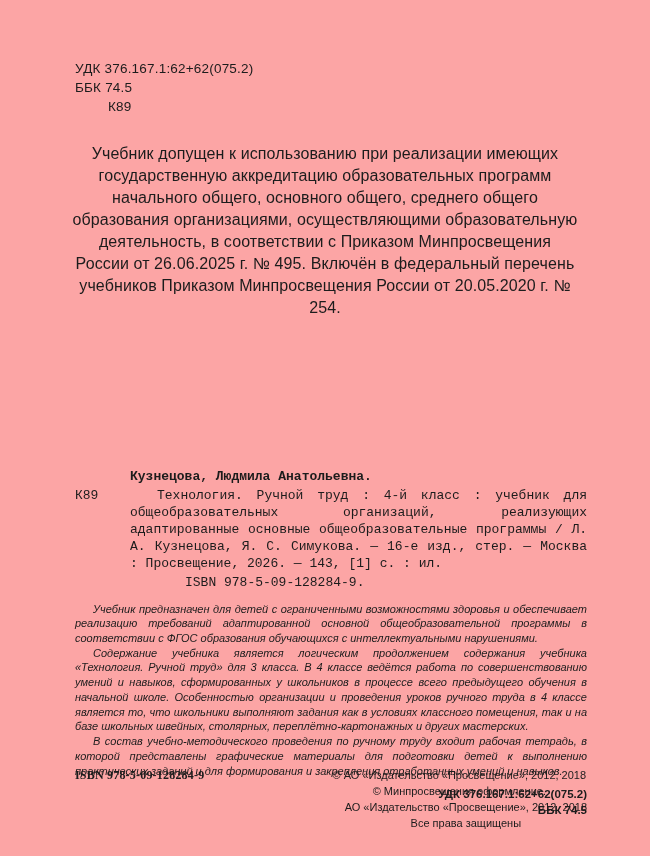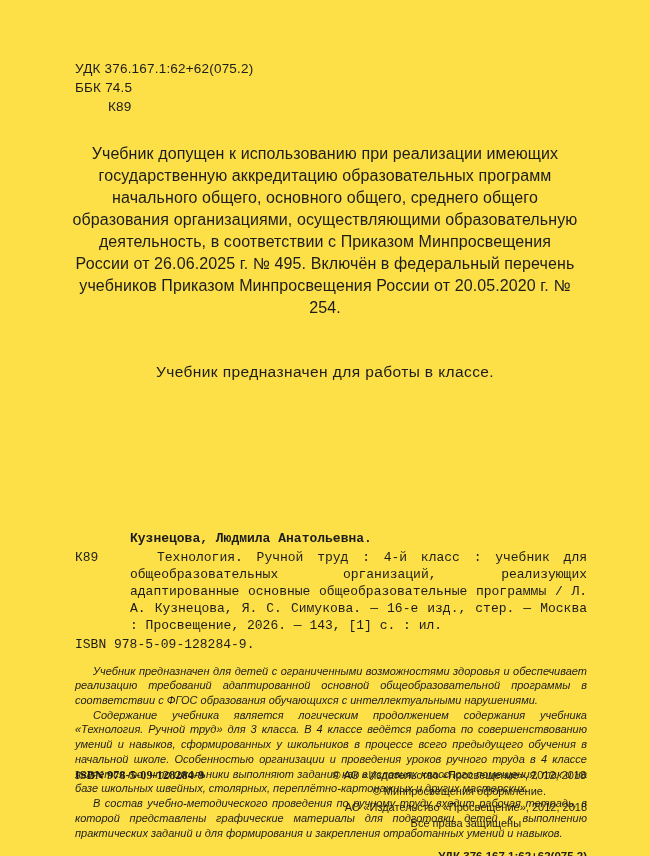--- a/index.html
+++ b/index.html
@@ -1,20 +1,20 @@
 <!DOCTYPE html>
 <html lang="ru"><head>
 <meta charset="utf-8">
 <style>
   html,body{margin:0;padding:0;background:#ffffff;}
   .page{
     position:relative;
     width:650px;height:856px;
     margin:0 auto;
-    background:#fde047;
+    background:#fca5a5;
     color:#1c1c1c;
     font-family:"Liberation Sans", sans-serif;
     box-sizing:border-box;
     overflow:hidden;
   }
   
   .codes-top{
     padding:60px 0 0 75px;
     font-size:13.5px;
     line-height:1.4;
@@ -56,20 +56,21 @@
   .biblio-code{
     width:55px;
     flex:0 0 55px;
   }
   .biblio-text{
     flex:1;
     text-align:justify;
     text-indent:27px;
   }
   .biblio-isbn{
+    margin-left:110px;
     margin-top:2px;
   }
   
   .annotation{
     margin:10px 63px 0 75px;
     font-size:11px;
     line-height:1.34;
   }
   .annotation p{
     margin:0;
@@ -115,21 +116,20 @@
 <div class="page">
 
   <div class="codes-top">
     <div class="code-line">УДК 376.167.1:62+62(075.2)</div>
     <div class="code-line">ББК 74.5</div>
     <div class="code-line k89">К89</div>
   </div>
 
   <div class="admission">Учебник допущен к использованию при реализации имеющих государственную аккредитацию образовательных программ начального общего, основного общего, среднего общего образования организациями, осуществляющими образовательную деятельность, в соответствии с Приказом Минпросвещения России от 26.06.2025 г. № 495. Включён в федеральный перечень учебников Приказом Минпросвещения России от 20.05.2020 г. № 254.</div>
 
-  <div class="purpose">Учебник предназначен для работы в классе.</div>
 
   <div class="biblio">
     <div class="biblio-author">Кузнецова, Людмила Анатольевна.</div>
     <div class="biblio-row">
       <div class="biblio-code">К89</div>
       <div class="biblio-text">Технология. Ручной труд : 4-й класс : учебник для общеобразовательных организаций, реализующих адаптированные основные общеобразовательные программы / Л. А. Кузнецова, Я. С. Симукова. — 16-е изд., стер. — Москва : Просвещение, 2026. — 143, [1] с. : ил.</div>
     </div>
     <div class="biblio-isbn">ISBN 978-5-09-128284-9.</div>
   </div>
 

